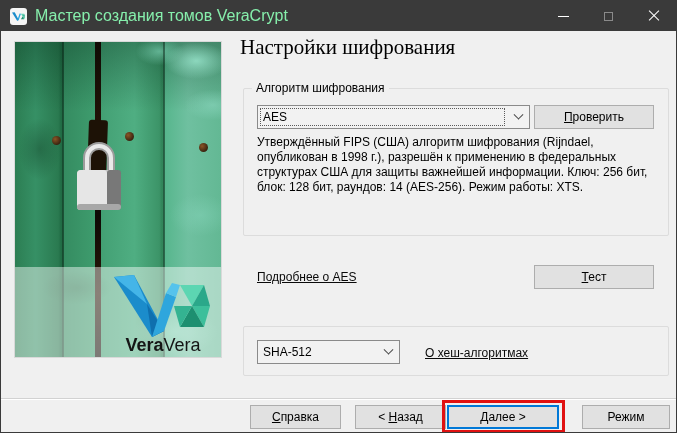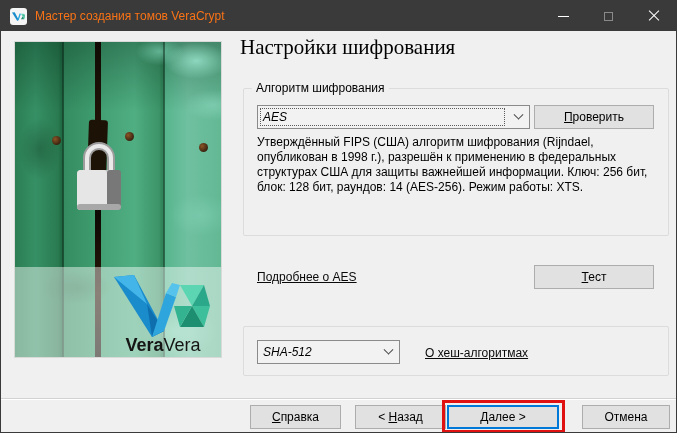--- a/index.html
+++ b/index.html
@@ -7,21 +7,21 @@
   body { font-family:"Liberation Sans","DejaVu Sans",sans-serif; font-size:12px; color:#000; }
 
   .window { position:absolute; left:0; top:0; width:677px; height:433px;
             border:1px solid #3a3a3a; background:#f0f0f0; overflow:hidden; }
 
   
   .titlebar { position:absolute; left:0; top:0; width:675px; height:30px; background:#3a3a3a;
               display:flex; align-items:center; }
   .app-icon { width:17px; height:17px; margin-left:9px; background:#f5f5f5; border-radius:3px;
               display:flex; align-items:center; justify-content:center; flex:0 0 auto; }
-  .title-text { color:#f97316; font-size:12px; margin-left:8px; flex:1 1 auto;
+  .title-text { color:#86efac; font-size:16px; margin-left:8px; flex:1 1 auto;
                 white-space:nowrap; overflow:hidden; }
   .caption-btn { width:45px; height:30px; display:flex; align-items:center; justify-content:center; flex:0 0 auto; cursor:default; }
   .glyph-min { width:11px; height:1px; background:#ffffff; }
   .glyph-max { width:9px; height:9px; border:1px solid #8a8a8a; }
   .glyph-close { position:relative; width:12px; height:12px; }
   .glyph-close::before,.glyph-close::after { content:""; position:absolute; left:-1px; top:5px;
       width:14px; height:1px; background:#ffffff; }
   .glyph-close::before { transform:rotate(45deg); }
   .glyph-close::after  { transform:rotate(-45deg); }
 
@@ -70,21 +70,21 @@
                 font-family:"Liberation Serif","DejaVu Serif",serif;
                 font-size:21px; color:#000; }
 
   .groupbox { position:absolute; border:1px solid #dcdcdc; border-radius:2px; }
   .gb-enc  { left:242px; top:57px;  width:426px; height:148px; }
   .gb-hash { left:242px; top:295px; width:426px; height:50px; }
   .gb-label { position:absolute; top:-8px; left:8px; background:#f0f0f0; padding:0 4px; font-size:12px; }
 
   .combo { position:absolute; height:24px; background:#f2f2f2; border:1px solid #8a8a8a;
            display:flex; align-items:center; cursor:default; }
-  .combo .val { flex:1 1 auto; padding-left:5px; font-size:12px;font-style:italic; }
+  .combo .val { flex:1 1 auto; padding-left:5px; font-size:12px; }
   .combo .chev { flex:0 0 22px; display:flex; align-items:center; justify-content:center; }
   .chev-i { width:7px; height:7px; border-right:1px solid #454545; border-bottom:1px solid #454545;
             transform:rotate(45deg) translate(-2px,-2px); }
   .combo-enc { left:13px; top:16px; width:273px; }
   .combo-enc .focusrect { position:absolute; left:2px; top:2px; right:24px; bottom:2px;
             border:1px dotted #5a5a5a; pointer-events:none; }
   .combo-hash { left:13px; top:13px; width:143px; }
 
   .btn { position:absolute; height:24px; background:#e1e1e1; border:1px solid #adadad;
          font-size:12px; text-align:center; line-height:22px; cursor:default; }
@@ -209,18 +209,18 @@
     </div>
 
     <div class="separator"></div>
 
     <div class="fbtn btn-help"><span class="u">С</span><span>правка</span></div>
 
     <div class="fbtn btn-back"><span>&lt; </span><span class="u">Н</span><span>азад</span></div>
 
     <div class="fbtn btn-next"><span class="u">Д</span><span>алее &gt;</span></div>
 
-    <div class="fbtn btn-cancel">Отмена</div>
+    <div class="fbtn btn-cancel">Режим</div>
 
     <div class="annotation"></div>
 
   </div>
 </div>
 
 </body></html>

